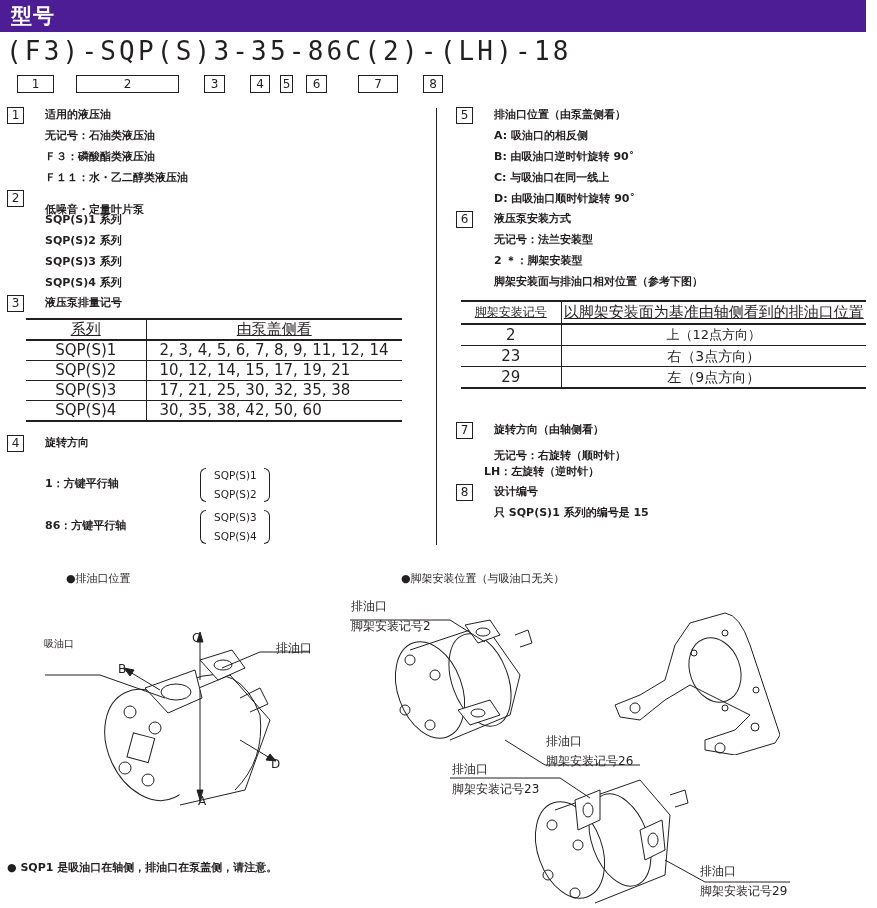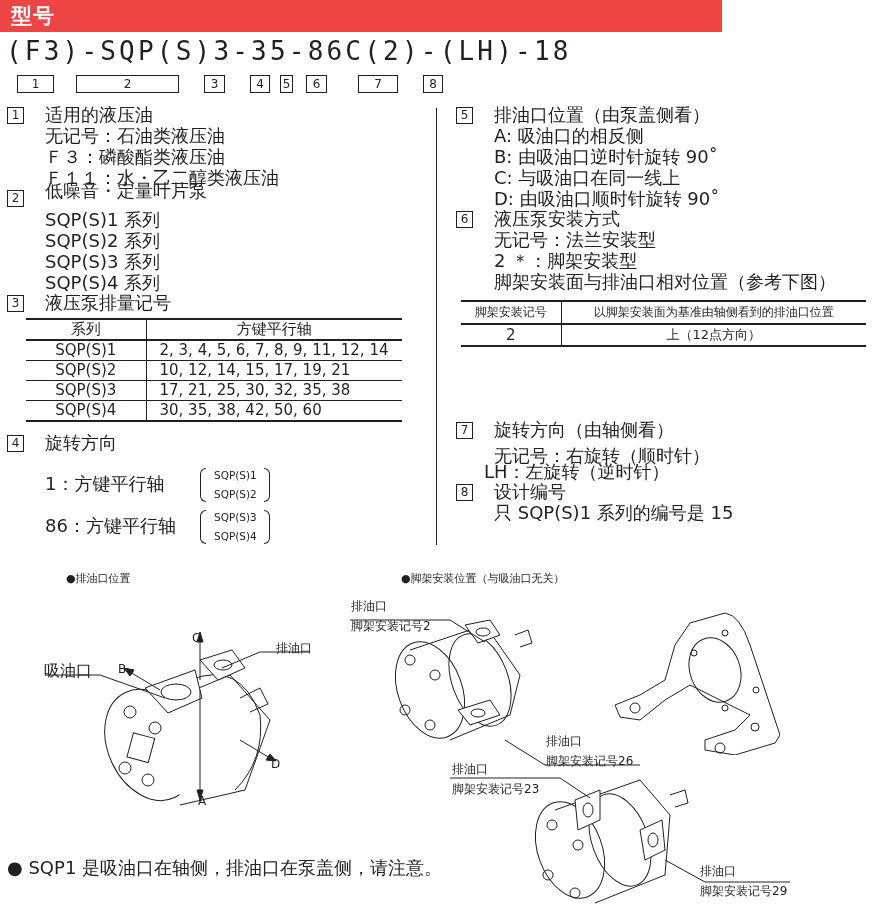--- a/index.html
+++ b/index.html
@@ -1,33 +1,33 @@
 <!DOCTYPE html>
 <html><head>
 <meta charset="utf-8">
 <style>
   * { box-sizing: border-box; margin: 0; padding: 0; }
   html, body { width: 877px; height: 908px; background: #ffffff; overflow: hidden; }
   body { position: relative; font-family: "DejaVu Sans", "Liberation Sans", sans-serif; color: #231f20; }
 
-  .header-bar { position: absolute; left: 0; top: 0; width: 722px; height: 32px; background: #ef4444; }
+  .header-bar { position: absolute; left: 0; top: 0; width: 866px; height: 32px; background: #4c1d95; }
   .header-bar .title { position: absolute; left: 11px; top: 2px; font-size: 21px; font-weight: bold; color: #ffffff; letter-spacing: 1px; }
 
   .model-code { position: absolute; left: 6px; top: 36px; font-family: "DejaVu Sans Mono", "Liberation Mono", monospace; font-size: 26px; letter-spacing: 3.2px; color: #231f20; font-weight: 500; }
 
   .code-box { position: absolute; top: 75px; height: 18px; border: 1px solid #231f20; font-size: 12px; text-align: center; line-height: 16px; }
 
   .num-box { position: absolute; width: 17px; height: 17px; border: 1px solid #231f20; font-size: 12px; text-align: center; line-height: 15px; }
-  .txt { position: absolute; font-size: 18px; white-space: nowrap; line-height: 16px; }
+  .txt { position: absolute; font-size: 11px; white-space: nowrap; line-height: 16px; font-weight: bold; }
 
   .divider { position: absolute; left: 436px; top: 108px; width: 1px; height: 437px; background: #231f20; }
 
   table.disp { position: absolute; border-collapse: collapse; font-size: 15px; }
   table.disp th, table.disp td { font-weight: normal; line-height: 19px; padding: 0; }
-  table.disp thead tr { border-top: 2px solid #231f20; border-bottom: 2px solid #231f20; }
+  table.disp thead tr { border-top: 2px solid #231f20; border-bottom: 2px solid #231f20; text-decoration: underline; }
   table.disp tbody tr { border-bottom: 1px solid #231f20; }
   table.disp tbody tr:last-child { border-bottom: 2px solid #231f20; }
   table.disp .c1 { border-right: 1px solid #231f20; text-align: center; }
 
   .bracket { position: absolute; width: 70px; height: 38px; }
   .bracket .bl { position: absolute; left: 0; top: 2px; width: 6px; height: 34px; border: 1px solid #231f20; border-right: none; border-radius: 6px 0 0 6px; }
   .bracket .br { position: absolute; right: 0; top: 2px; width: 6px; height: 34px; border: 1px solid #231f20; border-left: none; border-radius: 0 6px 6px 0; }
   .bracket .bt { position: absolute; left: 14px; font-size: 10.5px; line-height: 18px; }
 
   .figure { position: absolute; }
@@ -51,34 +51,34 @@
 <div class="code-box" style="left:358px;width:40px">7</div>
 <div class="code-box" style="left:423px;width:20px">8</div>
 
 <div class="num-box" style="left:7px;top:107px">1</div>
 <div class="txt" style="left:45px;top:107px">适用的液压油</div>
 <div class="txt" style="left:45px;top:128px">无记号：石油类液压油</div>
 <div class="txt" style="left:45px;top:149px">Ｆ３：磷酸酯类液压油</div>
 <div class="txt" style="left:45px;top:170px">Ｆ１１：水・乙二醇类液压油</div>
 
 <div class="num-box" style="left:7px;top:190px">2</div>
-<div class="txt" style="left:45px;top:183px">低噪音・定量叶片泵</div>
+<div class="txt" style="left:45px;top:202px">低噪音・定量叶片泵</div>
 <div class="txt" style="left:45px;top:212px">SQP(S)1 系列</div>
 <div class="txt" style="left:45px;top:233px">SQP(S)2 系列</div>
 <div class="txt" style="left:45px;top:254px">SQP(S)3 系列</div>
 <div class="txt" style="left:45px;top:275px">SQP(S)4 系列</div>
 
 <div class="num-box" style="left:7px;top:295px">3</div>
 <div class="txt" style="left:45px;top:295px">液压泵排量记号</div>
 
 <table class="disp" style="left:26px;top:318px;width:376px">
   <thead>
     <tr>
       <th class="c1" style="width:120px">系列</th>
-      <th style="text-align:center">方键平行轴</th>
+      <th style="text-align:center">由泵盖侧看</th>
     </tr>
   </thead>
   <tbody>
     <tr>
       <td class="c1">SQP(S)1</td>
       <td style="padding-left:13px">2, 3, 4, 5, 6, 7, 8, 9, 11, 12, 14</td>
     </tr>
     <tr>
       <td class="c1">SQP(S)2</td>
       <td style="padding-left:13px">10, 12, 14, 15, 17, 19, 21</td>
@@ -125,27 +125,35 @@
 <div class="num-box" style="left:456px;top:211px">6</div>
 <div class="txt" style="left:494px;top:211px">液压泵安装方式</div>
 <div class="txt" style="left:494px;top:232px">无记号：法兰安装型</div>
 <div class="txt" style="left:494px;top:253px">2 ＊：脚架安装型</div>
 <div class="txt" style="left:494px;top:274px">脚架安装面与排油口相对位置（参考下图）</div>
 
 <table class="disp" style="left:461px;top:300px;width:405px">
   <thead>
     <tr>
       <th class="c1" style="width:100px;font-size:12px;line-height:21px">脚架安装记号</th>
-      <th style="text-align:center;font-size:12px;line-height:21px">以脚架安装面为基准由轴侧看到的排油口位置</th>
+      <th style="text-align:center;font-size:15px;line-height:21px">以脚架安装面为基准由轴侧看到的排油口位置</th>
     </tr>
   </thead>
   <tbody>
     <tr>
       <td class="c1" style="line-height:20px">2</td>
       <td style="text-align:center;font-size:13px;line-height:20px">上（12点方向）</td>
+    </tr>
+    <tr>
+      <td class="c1" style="line-height:20px">23</td>
+      <td style="text-align:center;font-size:14px;line-height:20px">右（3点方向）</td>
+    </tr>
+    <tr>
+      <td class="c1" style="line-height:20px">29</td>
+      <td style="text-align:center;font-size:14px;line-height:20px">左（9点方向）</td>
     </tr>
   </tbody>
 </table>
 
 <div class="num-box" style="left:456px;top:422px">7</div>
 <div class="txt" style="left:494px;top:422px">旋转方向（由轴侧看）</div>
 <div class="txt" style="left:494px;top:448px">无记号：右旋转（顺时针）</div>
 <div class="txt" style="left:484px;top:464px">LH：左旋转（逆时针）</div>
 
 <div class="num-box" style="left:456px;top:484px">8</div>
@@ -179,21 +187,21 @@
   <line x1="160" y1="60" x2="160" y2="20"></line>
     <polygon points="160,12 157,22 163,22" fill="#231f20"></polygon>
   <line x1="120" y1="70" x2="90" y2="52"></line>
     <polygon points="84,48 94,50 90,56" fill="#231f20"></polygon>
   <line x1="200" y1="120" x2="230" y2="138"></line>
     <polygon points="236,141 226,140 230,134" fill="#231f20"></polygon>
 
   <polyline points="5,55 60,55 125,78"></polyline>
   <polyline points="270,32 220,32 182,48"></polyline>
 </svg>
-<div class="caption" style="left:44px;top:661px;font-size:16px">吸油口</div>
+<div class="caption" style="left:44px;top:637px;font-size:10px">吸油口</div>
 <div class="caption" style="left:118px;top:662px;font-size:12px">B</div>
 <div class="caption" style="left:192px;top:631px;font-size:12px">C</div>
 <div class="caption" style="left:276px;top:640px;font-size:12px">排油口</div>
 <div class="caption" style="left:271px;top:757px;font-size:12px">D</div>
 <div class="caption" style="left:198px;top:794px;font-size:12px">A</div>
 
 <div class="caption" style="left:401px;top:571px">●脚架安装位置（与吸油口无关）</div>
 
 <svg class="figure" style="left:390px;top:615px" width="150" height="130" viewBox="0 0 150 130" fill="none" stroke="#231f20" stroke-width="1">
   <ellipse cx="40" cy="75" rx="32" ry="50" transform="rotate(-20 40 75)" fill="#fff"></ellipse>

